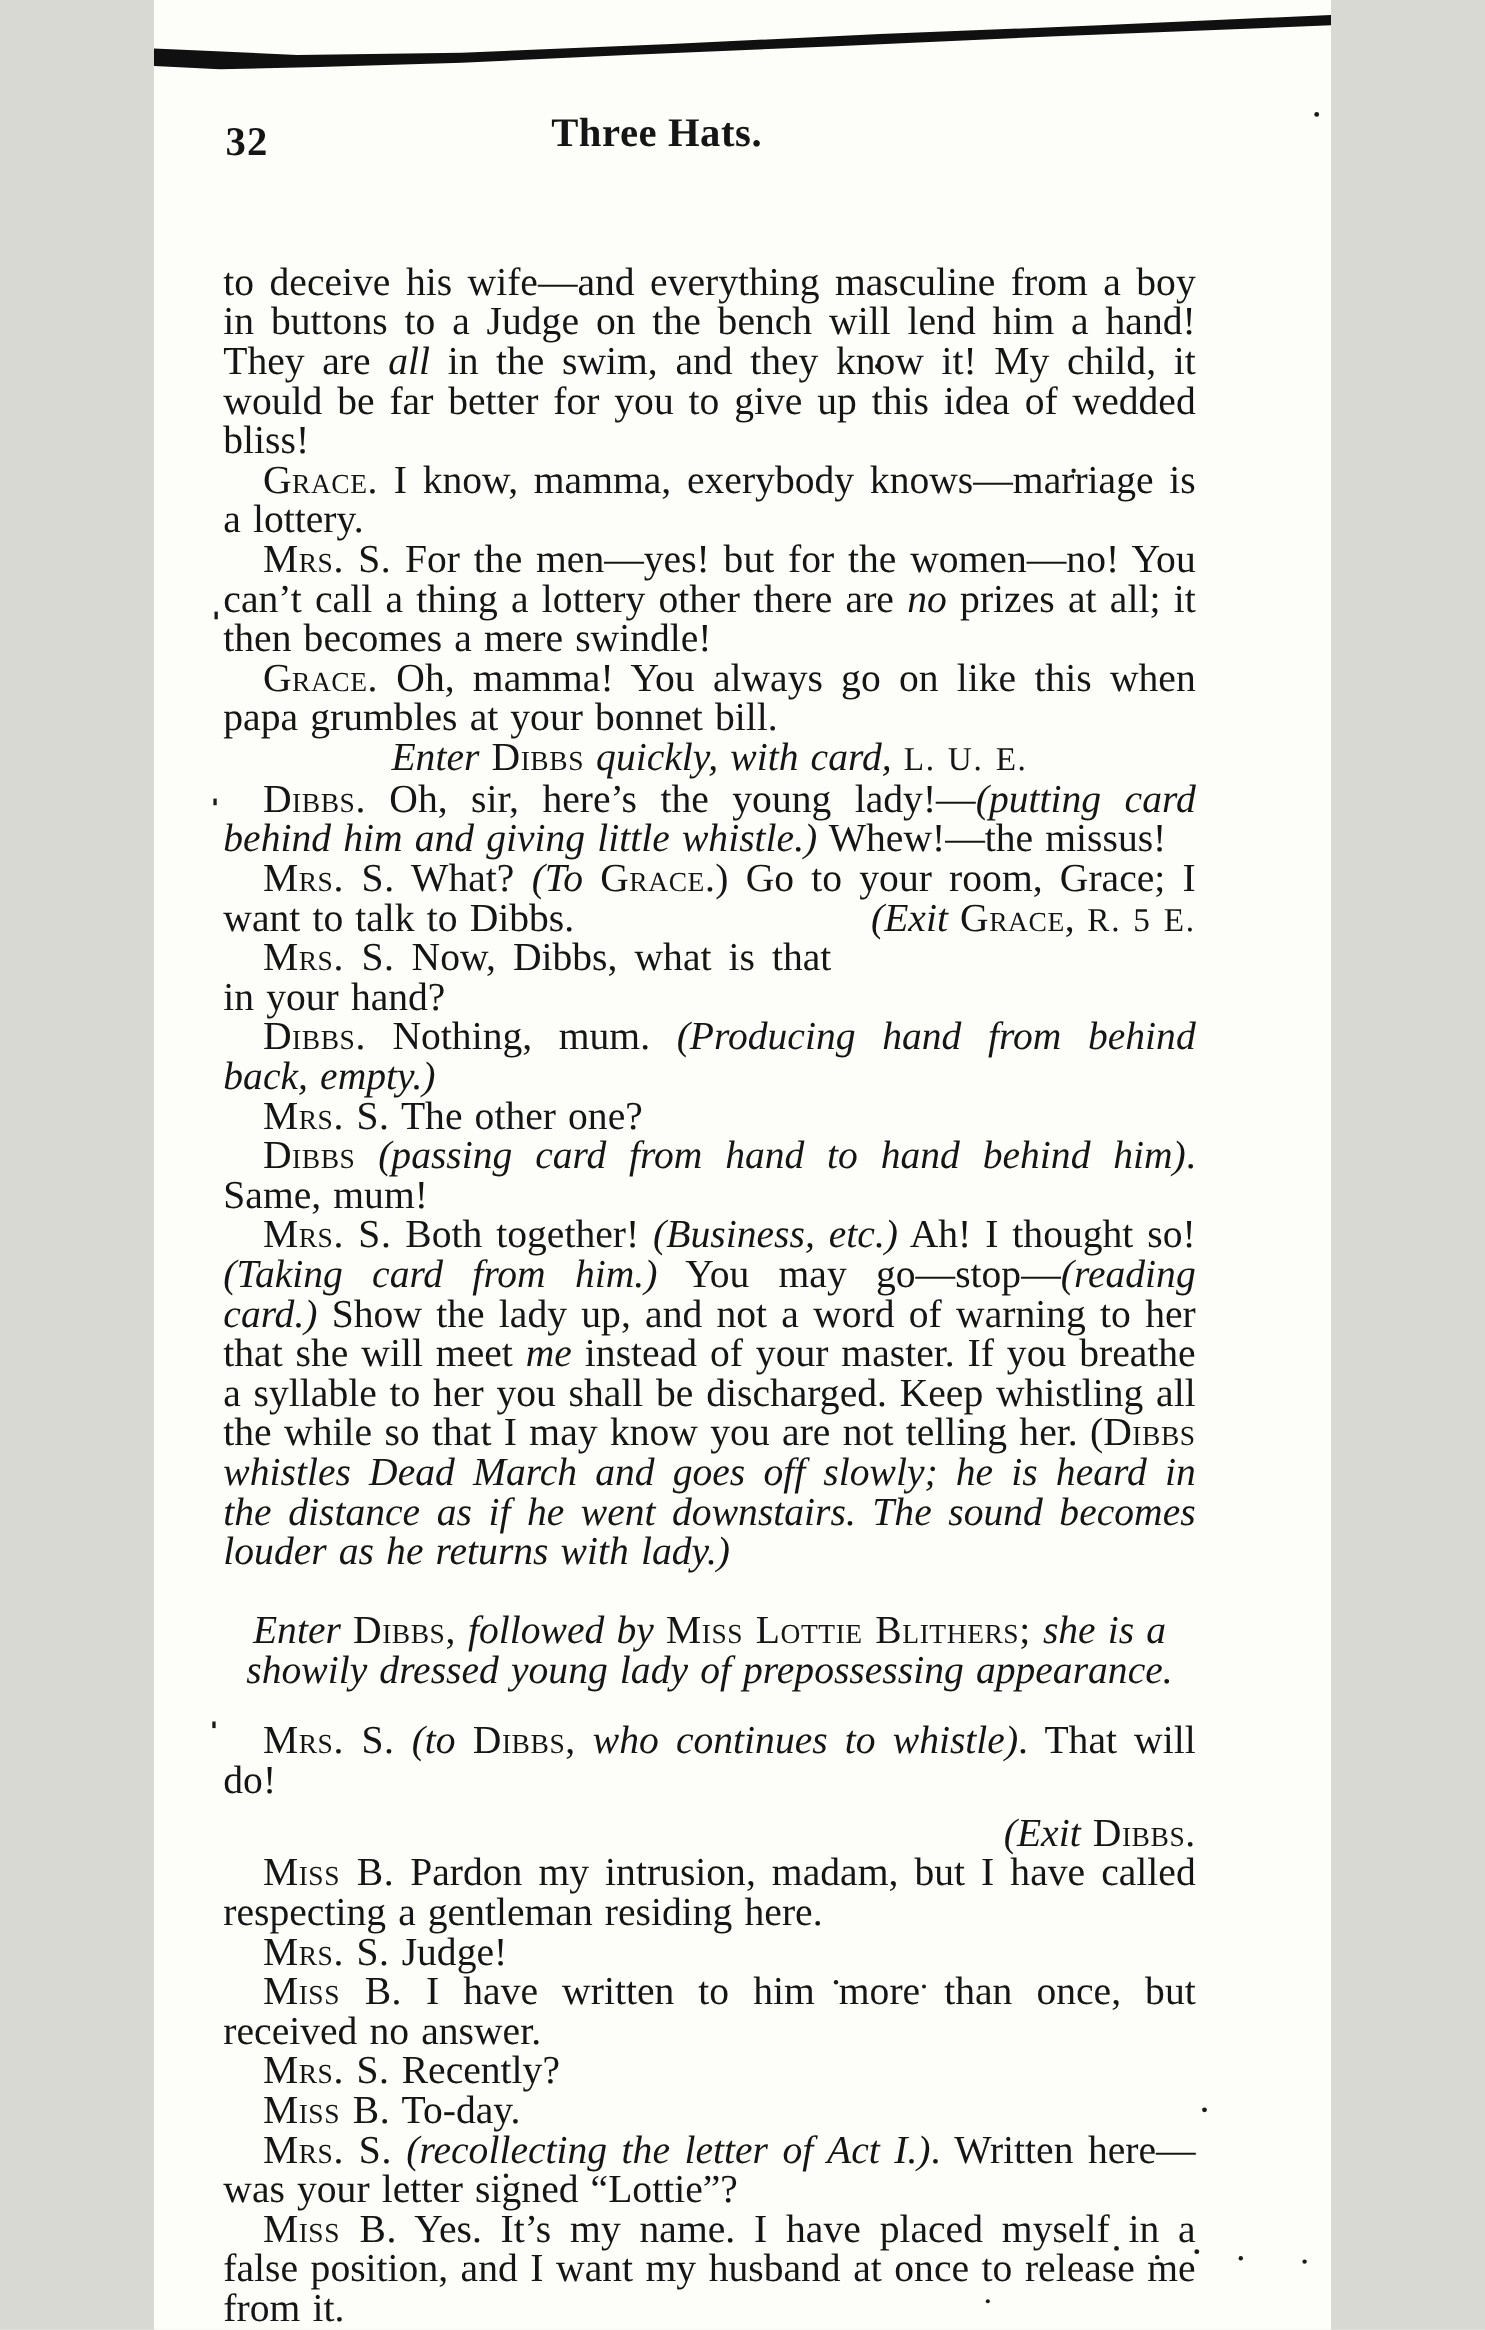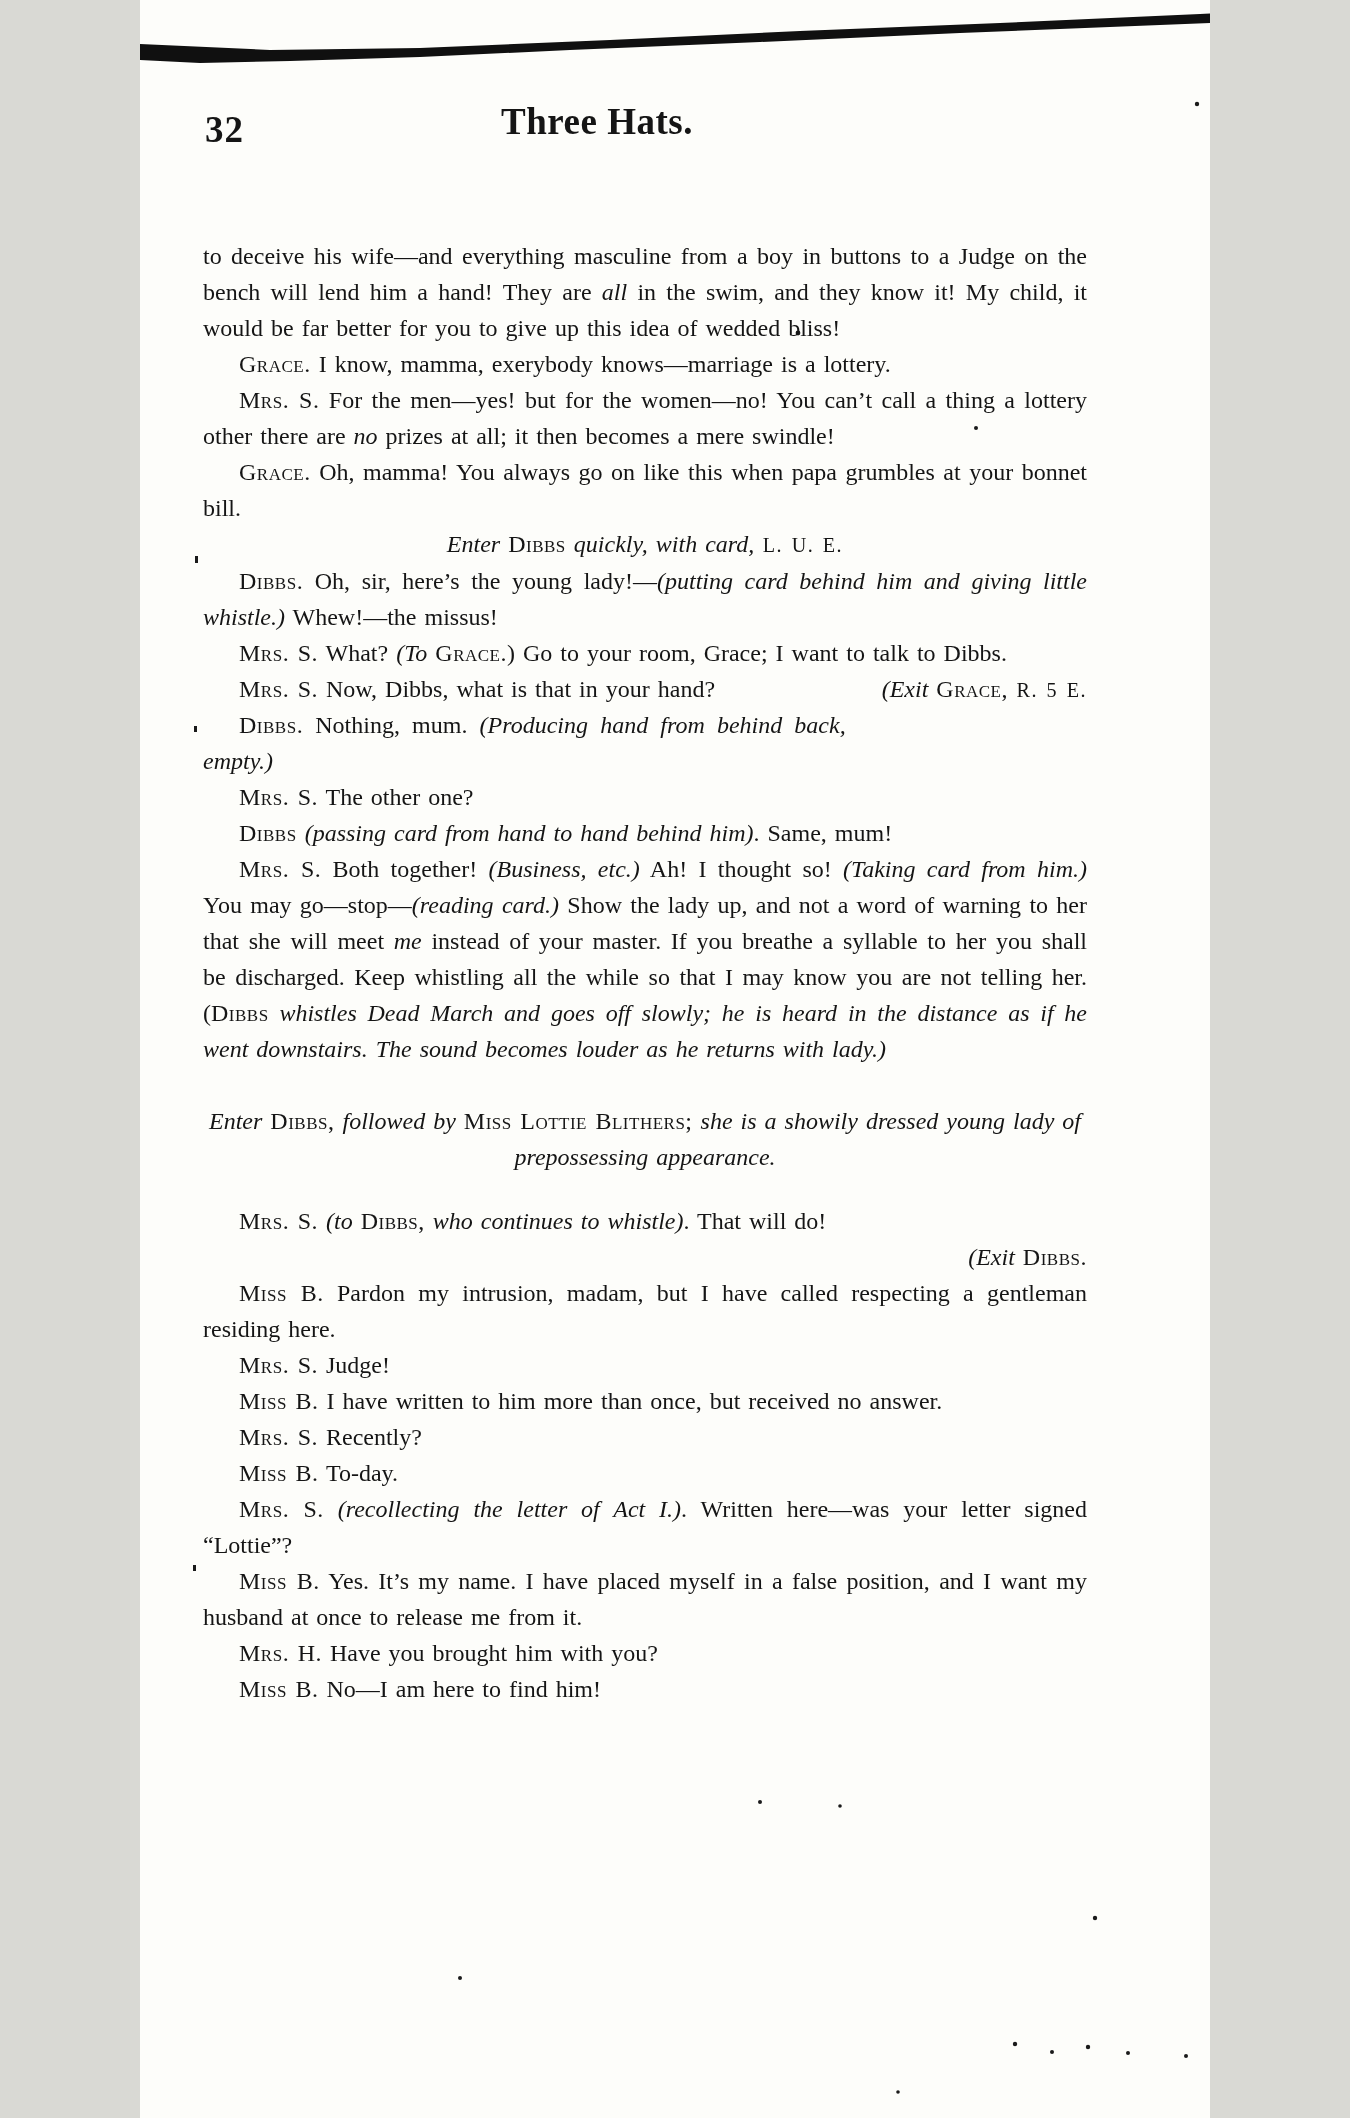--- a/index.html
+++ b/index.html
@@ -19,24 +19,24 @@
     font-size:37px; font-weight:bold; letter-spacing:1px;
   }
   .page-title {
     position:absolute; left:0; top:0; width:884px;
     text-align:center; transform:translateX(-48px);
     font-size:37px; font-weight:bold; letter-spacing:0.5px;
   }
   .text-block {
     position:absolute; left:63px; top:238px; width:884px;
   }
-  .text-block p { margin:0; font-size:24px; line-height:36px; word-spacing:2px; }
+  .text-block p { margin:0; font-size:36px; line-height:36px; word-spacing:2px; }
   .par { text-align:justify; }
   .par.indent { text-indent:36px; }
-  .par.right { text-align:right; }
+  .par.right { text-align:right;margin-top:12px; }
   .sd { text-align:center; margin:28px 0 34px 0; }
   .sd.wide { margin:36px 0 28px 0; }
   .it { font-style:italic; }
   .sc { font-variant:small-caps; letter-spacing:0.5px; }
   .abbr { font-size:0.84em; letter-spacing:1.5px; }
   .trailer { float:right; }
 </style>
 </head>
 <body>
 

